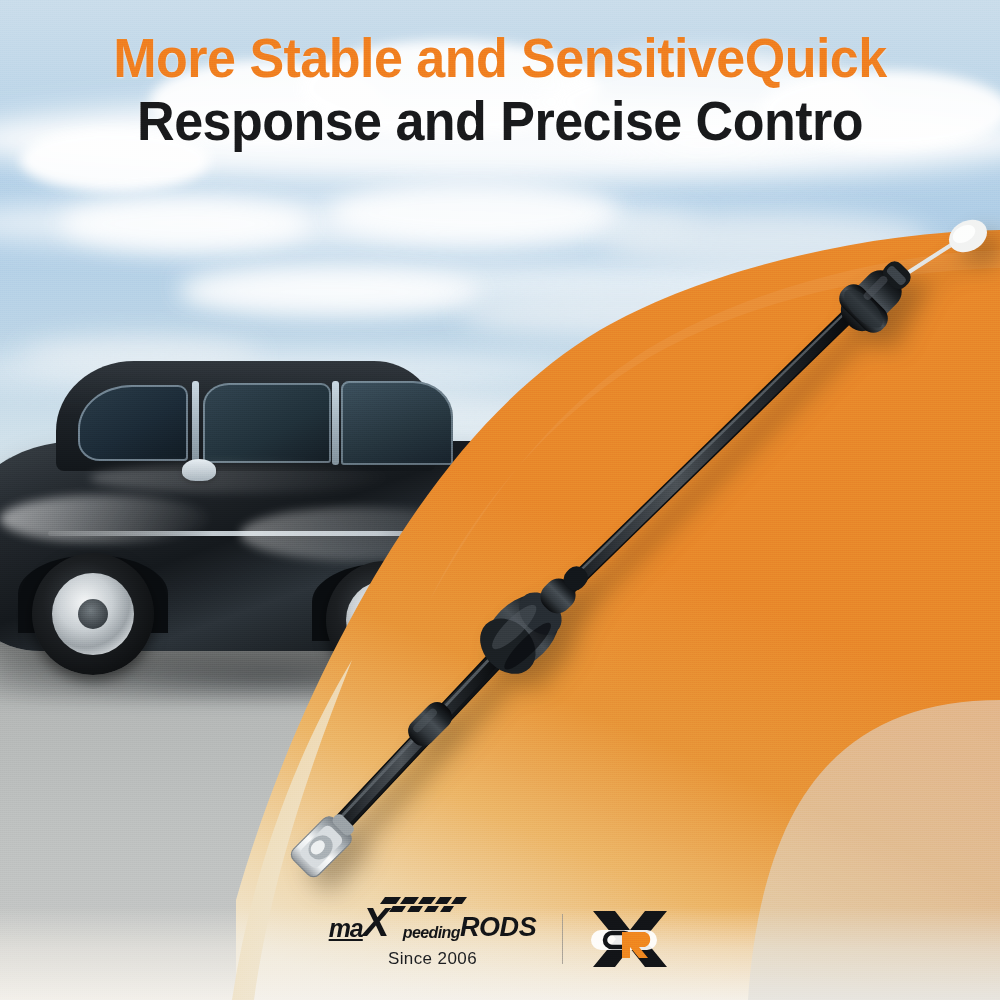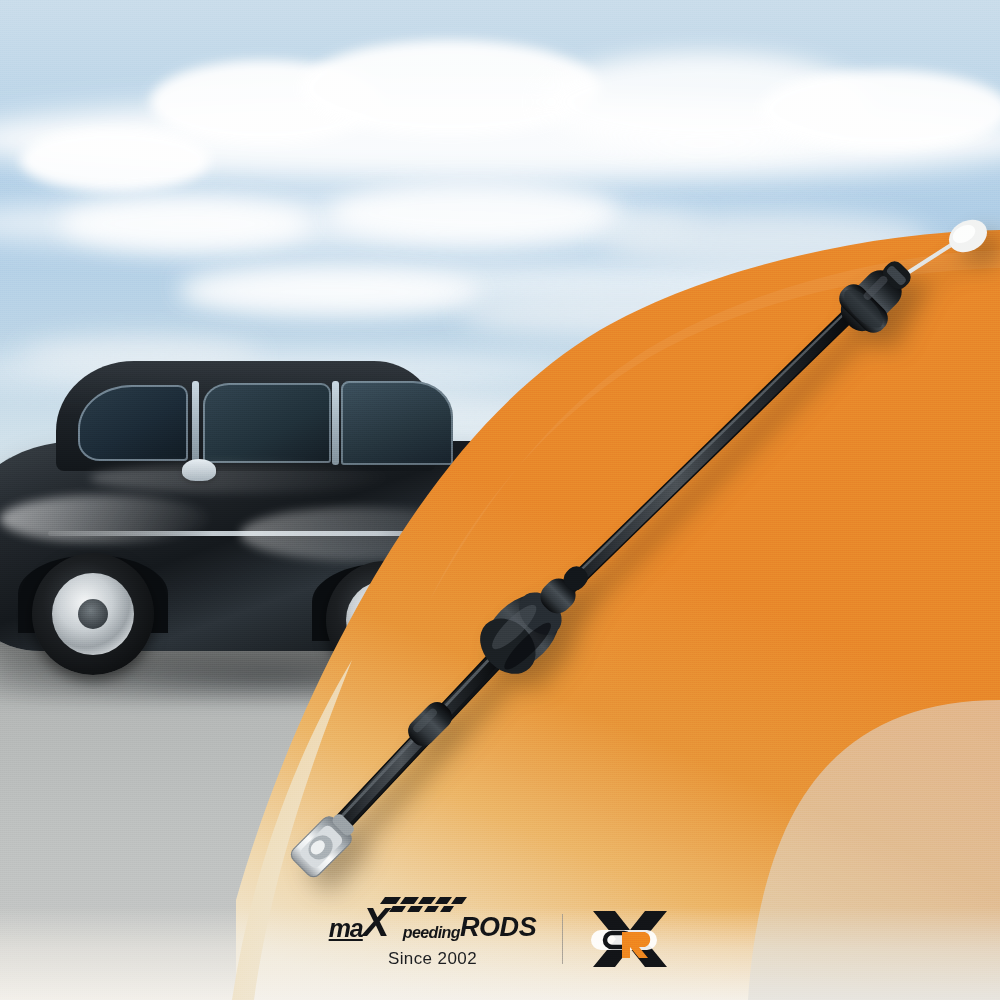--- a/index.html
+++ b/index.html
@@ -505,20 +505,24 @@
 
     <g transform="rotate(-45 322 846)">
       <rect x="292" y="828" width="58" height="36" rx="8" fill="url(#chromeG)" stroke="#7B8288" stroke-width="1.2"></rect>
       <rect x="300" y="834" width="42" height="24" rx="6" fill="#D7DCDF"></rect>
       <ellipse cx="320" cy="846" rx="13" ry="11" fill="#A9B0B5"></ellipse>
       <ellipse cx="318" cy="844" rx="8" ry="6" fill="#EDF0F1"></ellipse>
       <rect x="346" y="834" width="12" height="24" rx="5" fill="#9AA1A6"></rect>
     </g>
   </svg>
 
+  <div class="headline">
+    <div class="hl-line hl-1">More Stable and SensitiveQuick</div>
+    <div class="hl-line hl-2">Response and Precise Contro</div>
+  </div>
 
   <div class="footer">
 
     <div class="mpr">
       <div class="mpr-word">
         <span class="mpr-ma">ma</span>
         <span class="mpr-xwrap">
           <span class="mpr-x">X</span>
           <svg class="flag" viewBox="0 0 100 16">
             <g fill="#121417">
@@ -530,21 +534,21 @@
               <polygon points="14,10 27,10 23,16 10,16"></polygon>
               <polygon points="32,10 44,10 40,16 28,16"></polygon>
               <polygon points="49,10 60,10 56,16 45,16"></polygon>
               <polygon points="65,10 75,10 71,16 61,16"></polygon>
             </g>
           </svg>
         </span>
         <span class="mpr-peeding">peeding</span>
         <span class="mpr-rods">RODS</span>
       </div>
-      <div class="mpr-since">Since 2002</div>
+      <div class="mpr-since">Since 2006</div>
     </div>
 
     <div class="divider"></div>
 
     <svg class="oxr" viewBox="0 0 82 62">
 
       <path d="M4 3 H26 L41 22 L56 3 H78 L55 31 L78 59 H56 L41 40 L26 59 H4 L27 31 Z" fill="#121417"></path>
 
       <path d="M12 22 h46 a10 10 0 0 1 0 20 h-46 a10 10 0 0 1 0 -20 z" fill="#FFFFFF" opacity=".92"></path>
 

